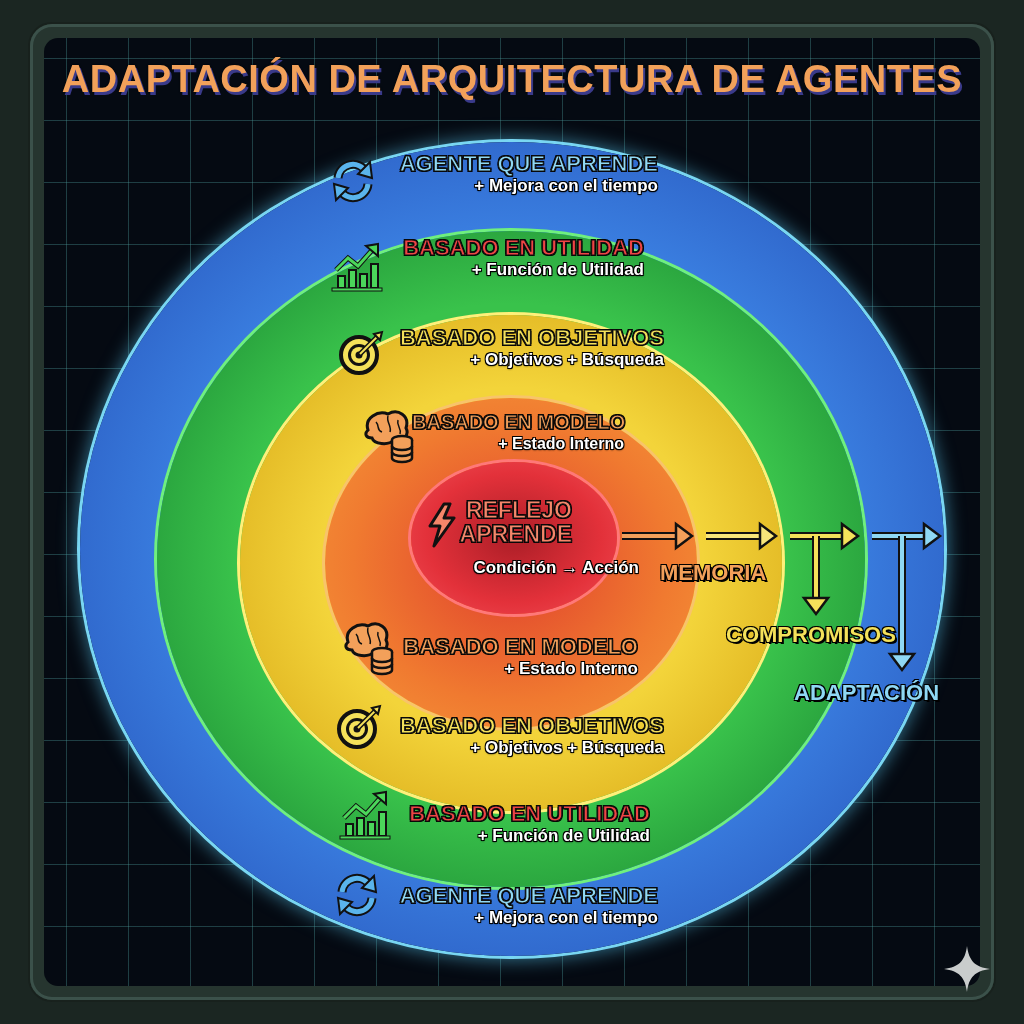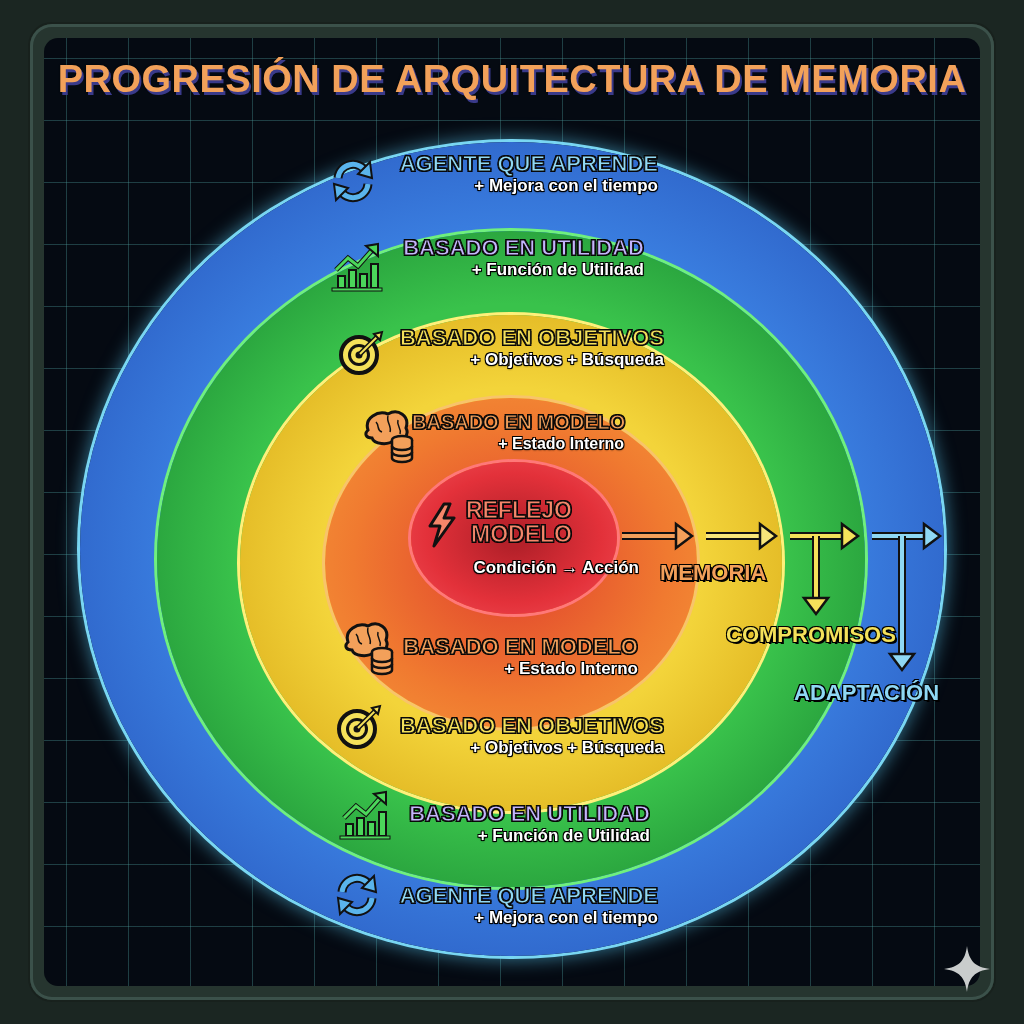--- a/index.html
+++ b/index.html
@@ -61,38 +61,38 @@
     font-size:22px; line-height:24px; white-space:nowrap;
     -webkit-text-stroke: 1px #111;
     text-shadow: 1px 1px 0 #000, -1px -1px 0 #000, 1px -1px 0 #000, -1px 1px 0 #000;
   }
   .lbl .sub {
     font-family:"Liberation Sans", sans-serif; font-weight:bold;
     font-size:17px; line-height:20px; color:#fff; white-space:nowrap;
     text-shadow: 1px 1px 0 #000, -1px -1px 0 #000, 1px -1px 0 #000, -1px 1px 0 #000, 0 1px 2px #000;
   }
   .c-blue { color:#8fd8f4; }
-  .c-green{ color:#c4b5fd; }
+  .c-green{ color:#ef4444; }
   .c-yellow{ color:#f4e15a; }
   .c-orange{ color:#f3a05a; }
   .c-red  { color:#f5866a; }
 
   .icon { position:absolute; }
   .flow { position:absolute; font-family:"Liberation Sans", sans-serif; font-weight:bold;
     font-size:22px; white-space:nowrap;
     text-shadow: 1px 1px 0 #000, -1px -1px 0 #000, 1px -1px 0 #000, -1px 1px 0 #000, 2px 2px 0 #000; }
   .sparkle { position:absolute; left:944px; top:946px; }
 </style>
 </head>
 <body>
 
 <div class="bezel"></div>
 <div class="screen"></div>
 
-<div class="title">PROGRESIÓN DE ARQUITECTURA DE MEMORIA</div>
+<div class="title">ADAPTACIÓN DE ARQUITECTURA DE AGENTES</div>
 
 <div class="ring r-blue scan"></div>
 <div class="ring r-green scan"></div>
 <div class="ring r-yellow scan"></div>
 <div class="ring r-orange scan"></div>
 <div class="ring r-red"></div>
 
 <svg class="icon" style="left:328px;top:156px" width="50" height="50" viewBox="0 0 50 50">
   <path d="M10 22 A15 15 0 0 1 38 16" fill="none" stroke="#111" stroke-width="9"></path>
   <path d="M10 22 A15 15 0 0 1 38 16" fill="none" stroke="#5ab4ec" stroke-width="5"></path>
@@ -153,21 +153,21 @@
 <div class="lbl" style="left:412px;top:410px;width:212px">
   <div class="head c-orange" style="font-size:20px">BASADO EN MODELO</div>
   <div class="sub" style="font-size:16px">+ Estado Interno</div>
 </div>
 
 <svg class="icon" style="left:426px;top:502px" width="32" height="46" viewBox="0 0 32 46">
   <polygon points="18,2 4,24 14,24 8,44 28,16 18,16 24,2" fill="#f5866a" stroke="#111" stroke-width="3" stroke-linejoin="round"></polygon>
 </svg>
 <div class="lbl" style="left:452px;top:498px;width:120px">
   <div class="head c-red" style="font-size:23px;line-height:24px">REFLEJO</div>
-  <div class="head c-red" style="font-size:23px;line-height:24px">MODELO</div>
+  <div class="head c-red" style="font-size:23px;line-height:24px">APRENDE</div>
 </div>
 <div class="lbl" style="left:433px;top:558px;width:206px">
   <div class="sub" style="font-size:17px">Condición → Acción</div>
 </div>
 
 <svg class="icon" style="left:342px;top:620px" width="56" height="56" viewBox="0 0 56 56">
   <path d="M6 22 C2 10 16 2 26 6 C36 0 48 8 44 20 C48 28 40 34 32 32 C26 38 12 36 10 30 C4 30 2 26 6 22 Z" fill="#f3a05a" stroke="#111" stroke-width="3"></path>
   <path d="M14 14 C18 18 14 22 20 24 M26 8 C24 14 30 18 28 24 M36 12 C34 18 40 20 38 26" fill="none" stroke="#111" stroke-width="1.5"></path>
   <g fill="#f3a05a" stroke="#111" stroke-width="2.5">
     <ellipse cx="40" cy="32" rx="10" ry="4"></ellipse>

